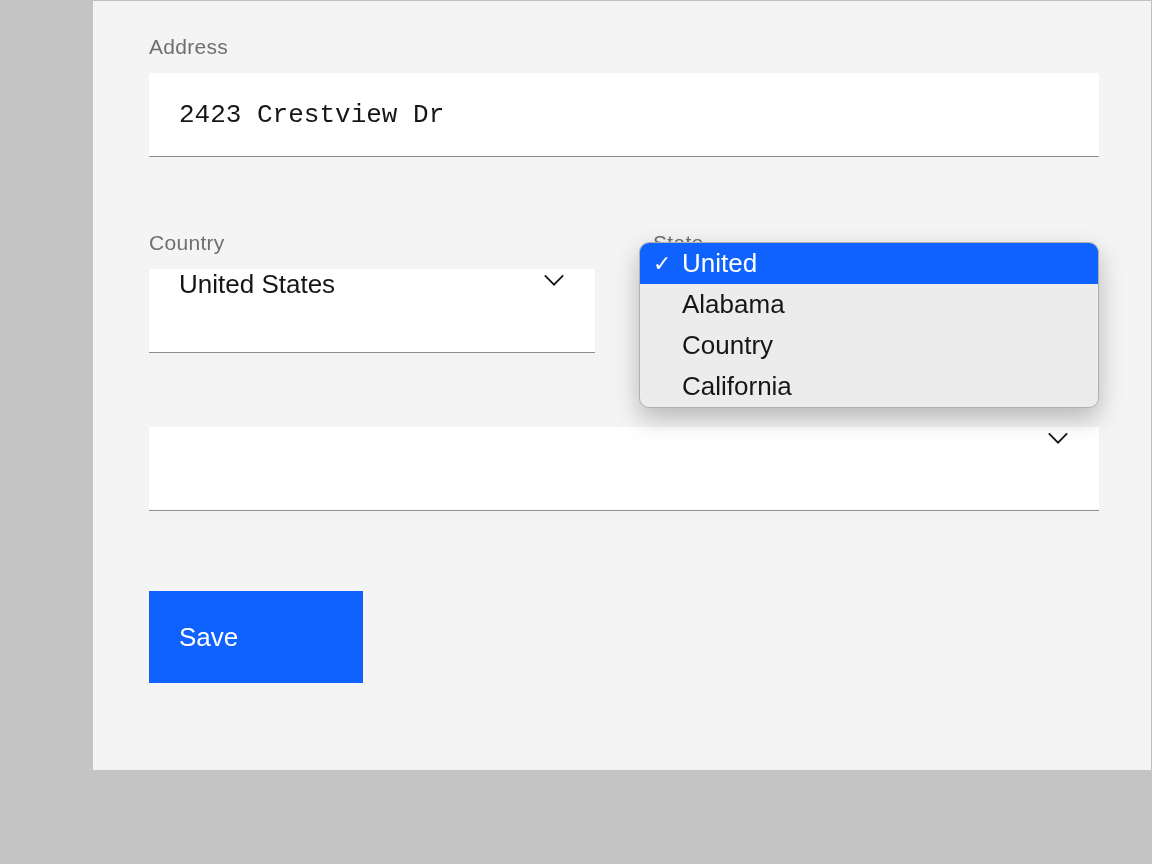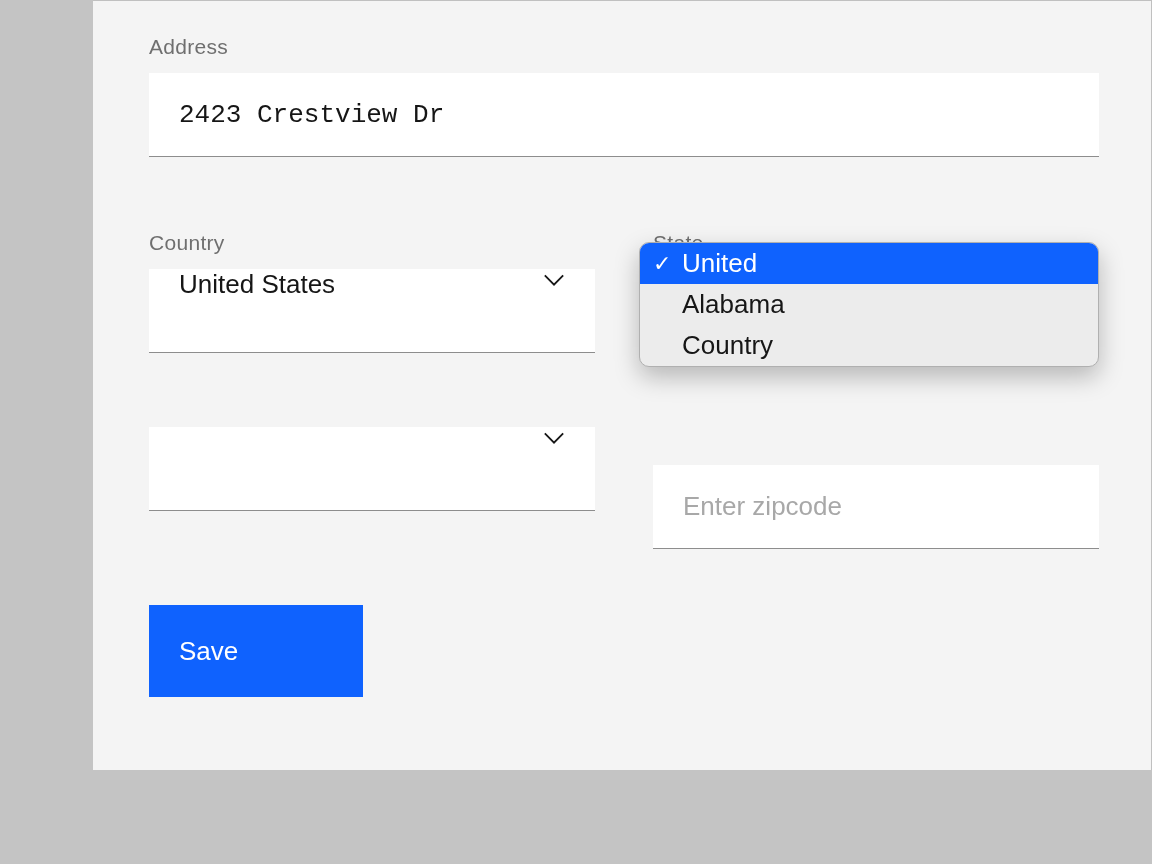--- a/index.html
+++ b/index.html
@@ -107,21 +107,21 @@
     background: #ffffff;
     border: none;
     border-bottom: 1px solid #8d8d8d;
     font-size: 26px;
     color: #161616;
     padding: 0 30px;
     outline: none;
   }
   .zipcode-input::placeholder { color: #a8a8a8; }
   .save-btn {
-    margin-top: 56px;
+    margin-top: 80px;
     width: 214px;
     height: 92px;
     background: #0f62fe;
     color: #ffffff;
     border: none;
     font-size: 26px;
     text-align: left;
     padding-left: 30px;
     cursor: pointer;
   }
@@ -165,40 +165,39 @@
         <div class="dropdown-option selected">
           <span class="check">✓</span>
           <span>United</span>
         </div>
         <div class="dropdown-option">
           <span>Alabama</span>
         </div>
         <div class="dropdown-option">
           <span>Country</span>
         </div>
+        <div class="dropdown-option">
+          <span>California</span>
+        </div>
       </div>
     </div>
   </div>
 
   
   <div class="row">
 
     <div class="col">
       <div class="select-box">
         <span class="select-value"></span>
         <span class="chevron">
           <svg viewBox="0 0 24 14">
               <polyline points="2,2 12,12 22,2" fill="none" stroke="#161616" stroke-width="2"></polyline>
             </svg>
         </span>
       </div>
     </div>
 
-    <div class="col">
-      <div class="field-label" style="visibility:hidden">Zipcode</div>
-      <input class="zipcode-input" type="text" placeholder="Enter zipcode" style="">
-    </div>
   </div>
 
   
   <button class="save-btn">Save</button>
 
 </div>
 
 </body></html>

